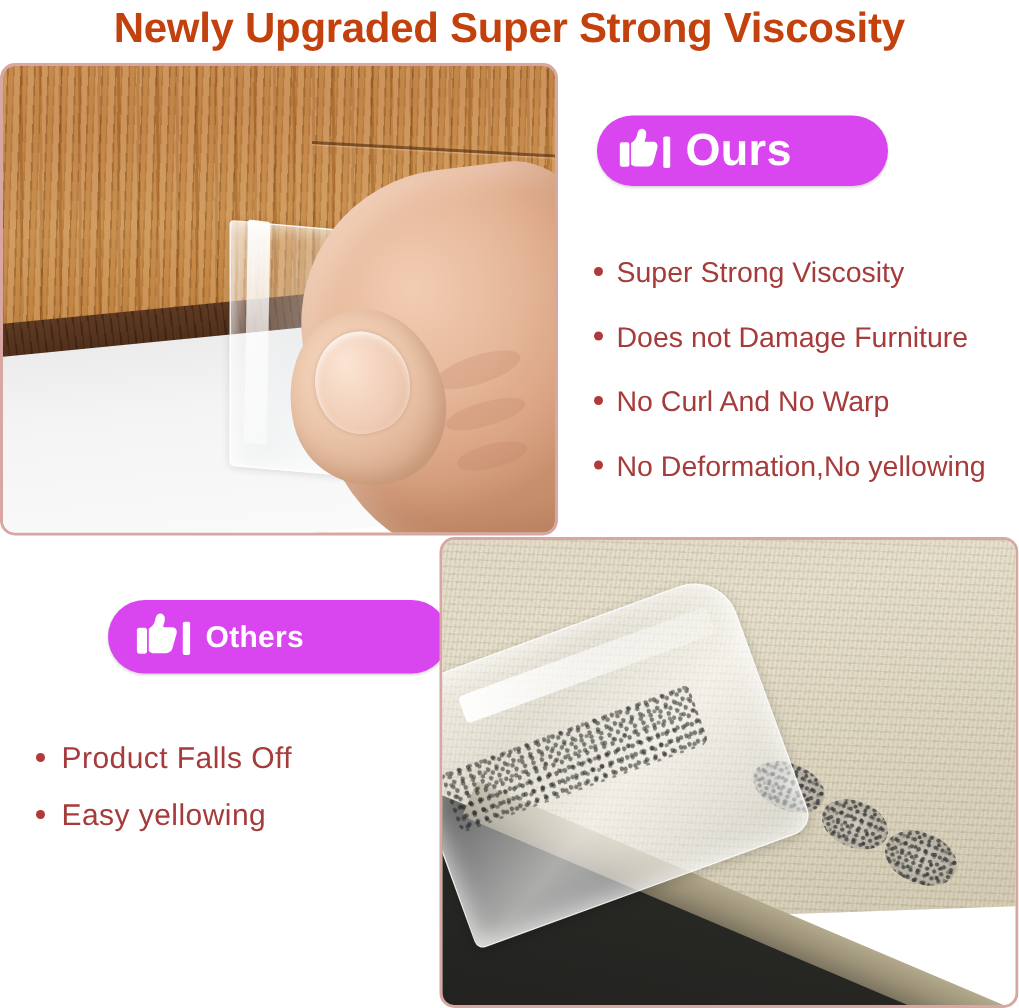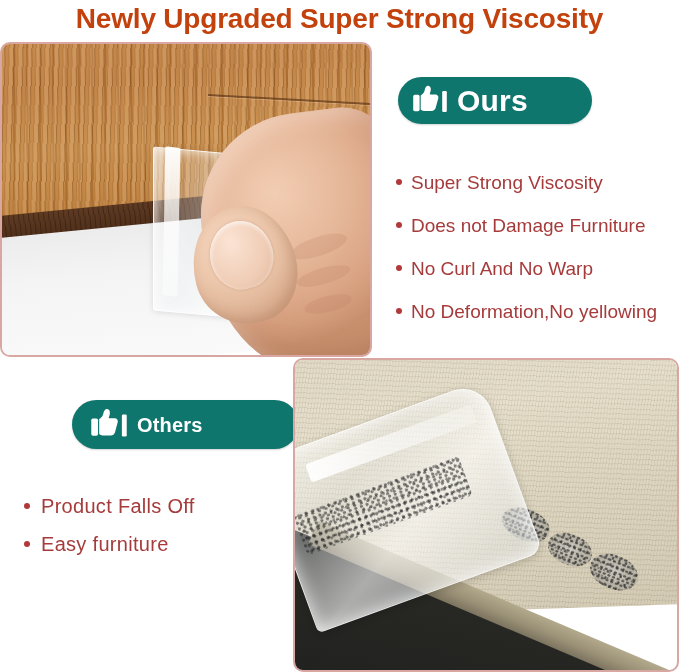--- a/index.html
+++ b/index.html
@@ -267,21 +267,21 @@
     background-size: 6px 6px, 8px 8px, 7px 7px;
     transform: rotate(-20deg);
     border-radius: 6px;
   }
 
   
   .badge {
     position: absolute;
     display: flex;
     align-items: center;
-    background: #0f766e;
+    background: #d946ef;
     border-radius: 999px;
     box-shadow: 0 1px 2px rgba(0,0,0,0.18);
   }
   .badge-ours {
     left: 398px;
     top: 77px;
     width: 180px;
     height: 47px;
     padding-left: 14px;
   }
@@ -418,21 +418,21 @@
   <span class="badge-label">Others</span>
 </div>
 
 <ul class="list list-others">
   <li>
     <span class="dot"></span>
     <span>Product Falls Off</span>
   </li>
   <li>
     <span class="dot"></span>
-    <span>Easy furniture</span>
+    <span>Easy yellowing</span>
   </li>
 </ul>
 
 <div class="photo photo-others">
   <div class="photo-inner">
     <div class="beige-top"></div>
     <div class="dark-bg"></div>
     <div class="beige-edge"></div>
     <div class="residue" style="left:54%;top:48%;width:13%;height:10%;transform:rotate(22deg);"></div>
     <div class="residue" style="left:66%;top:56%;width:12%;height:10%;transform:rotate(22deg);"></div>

